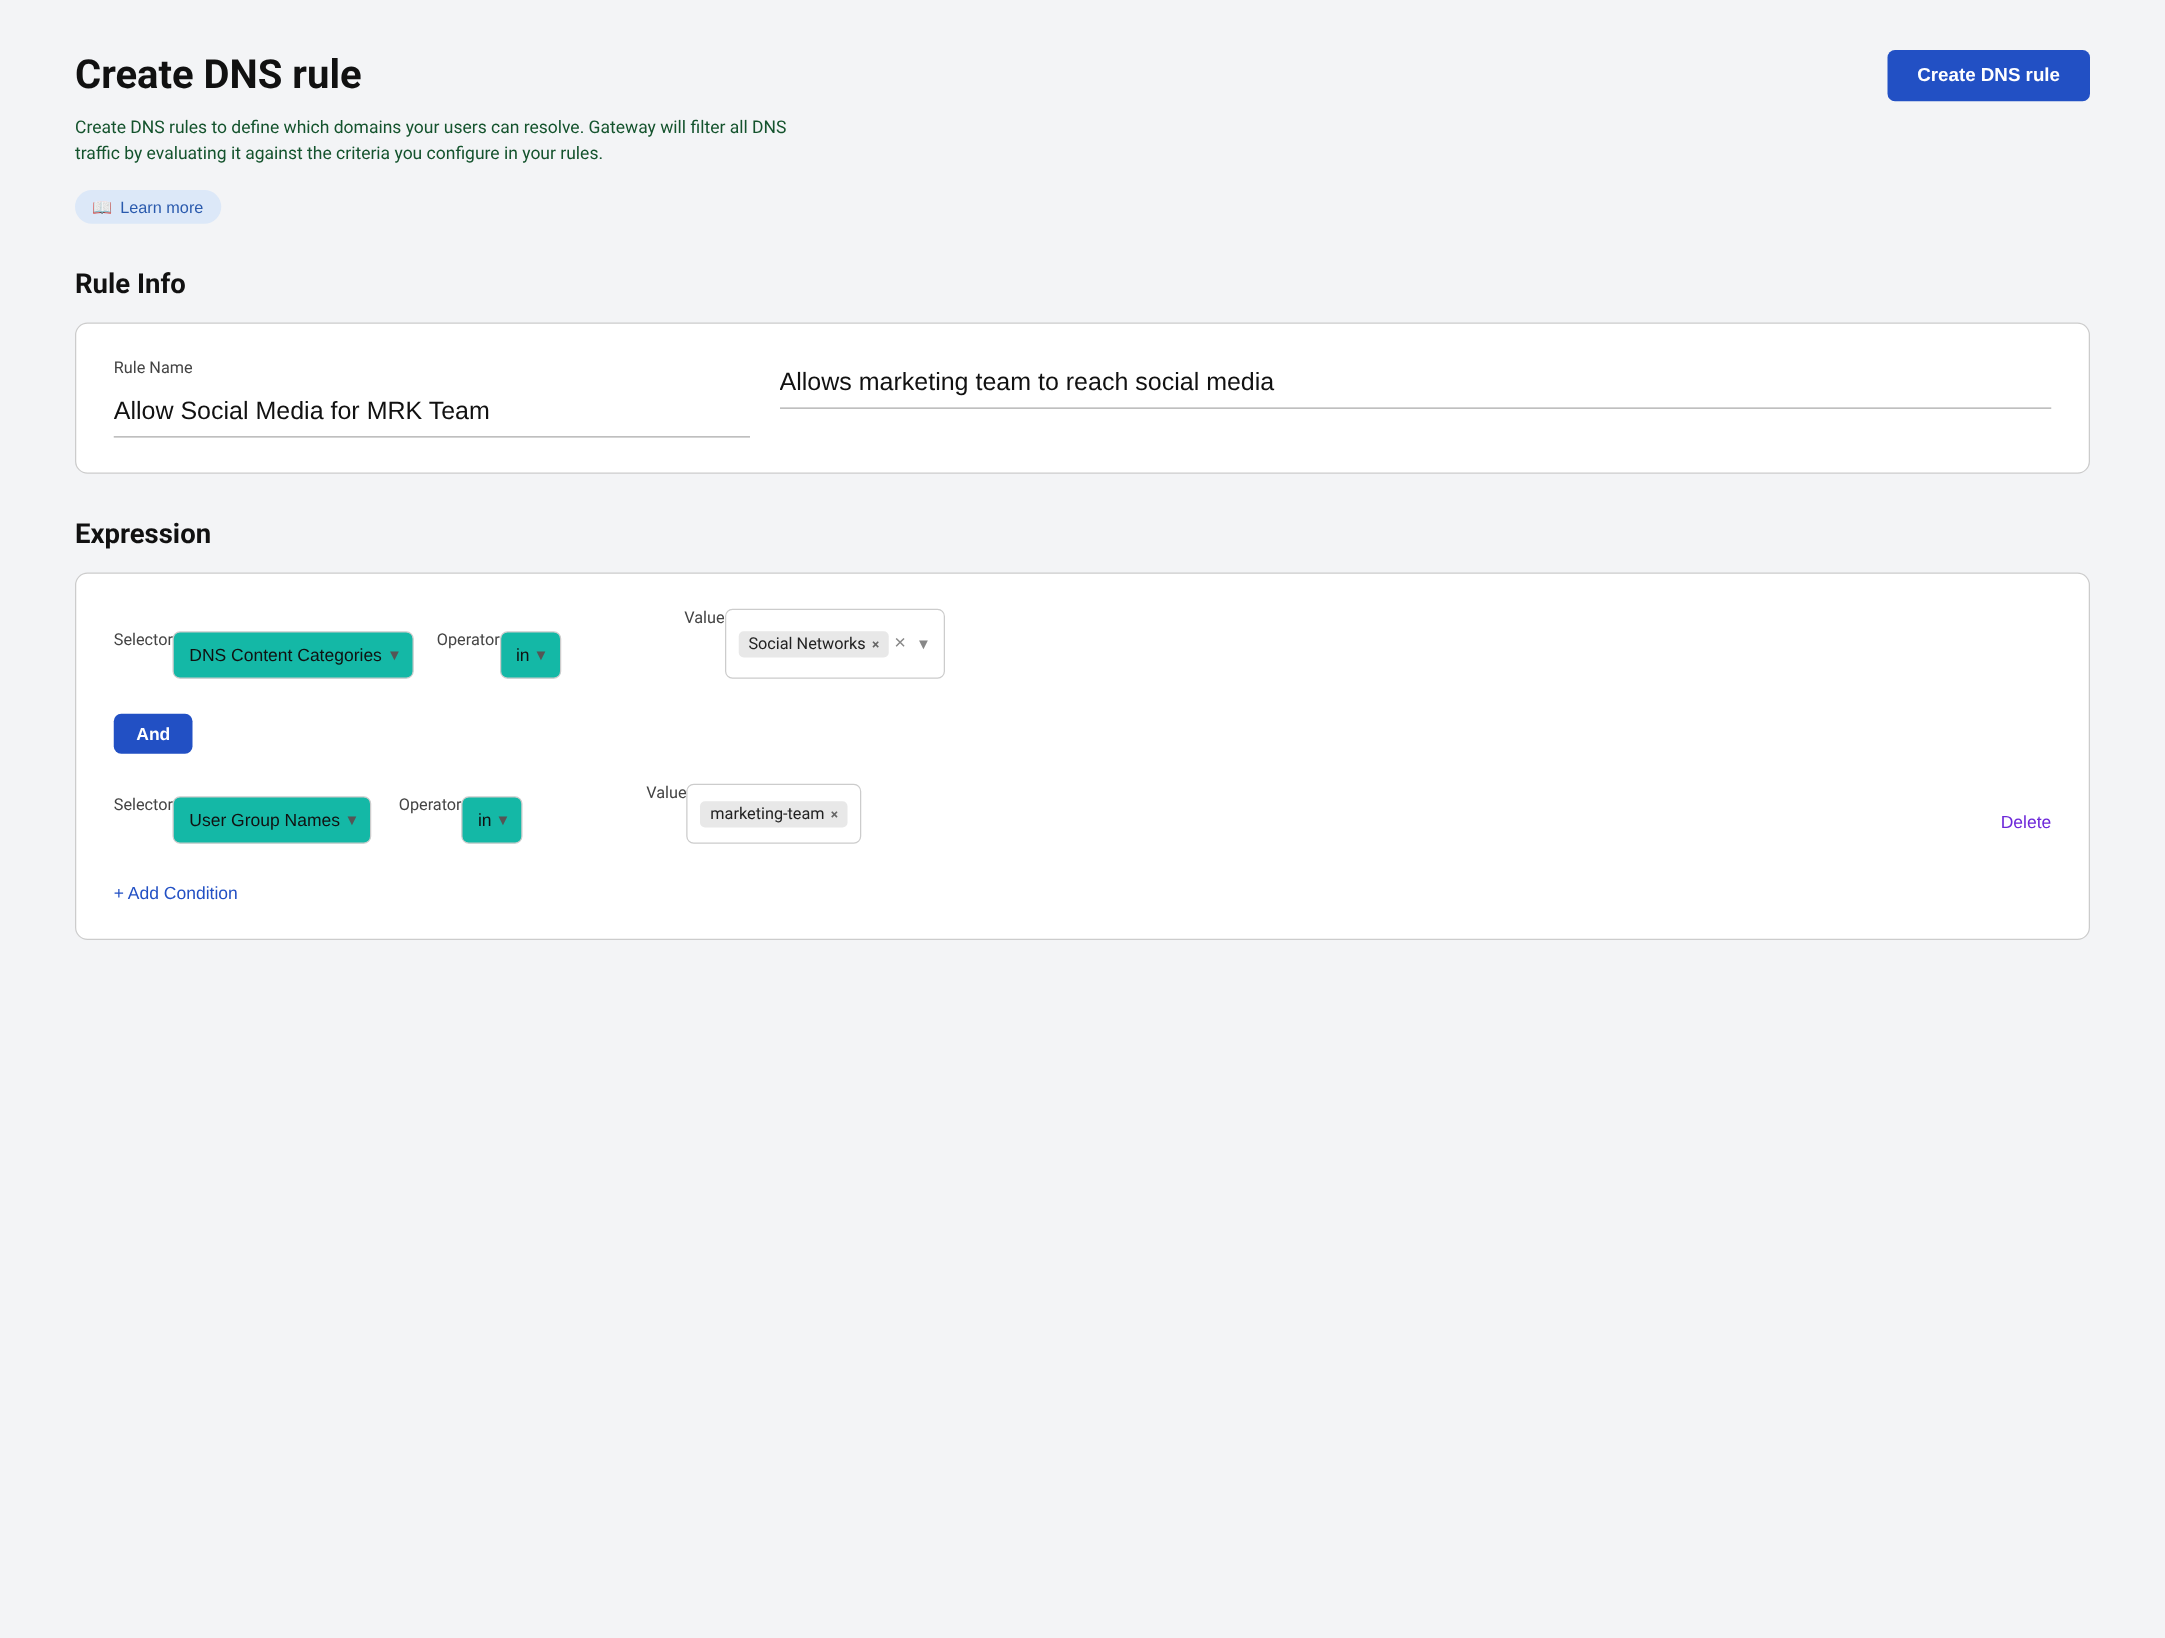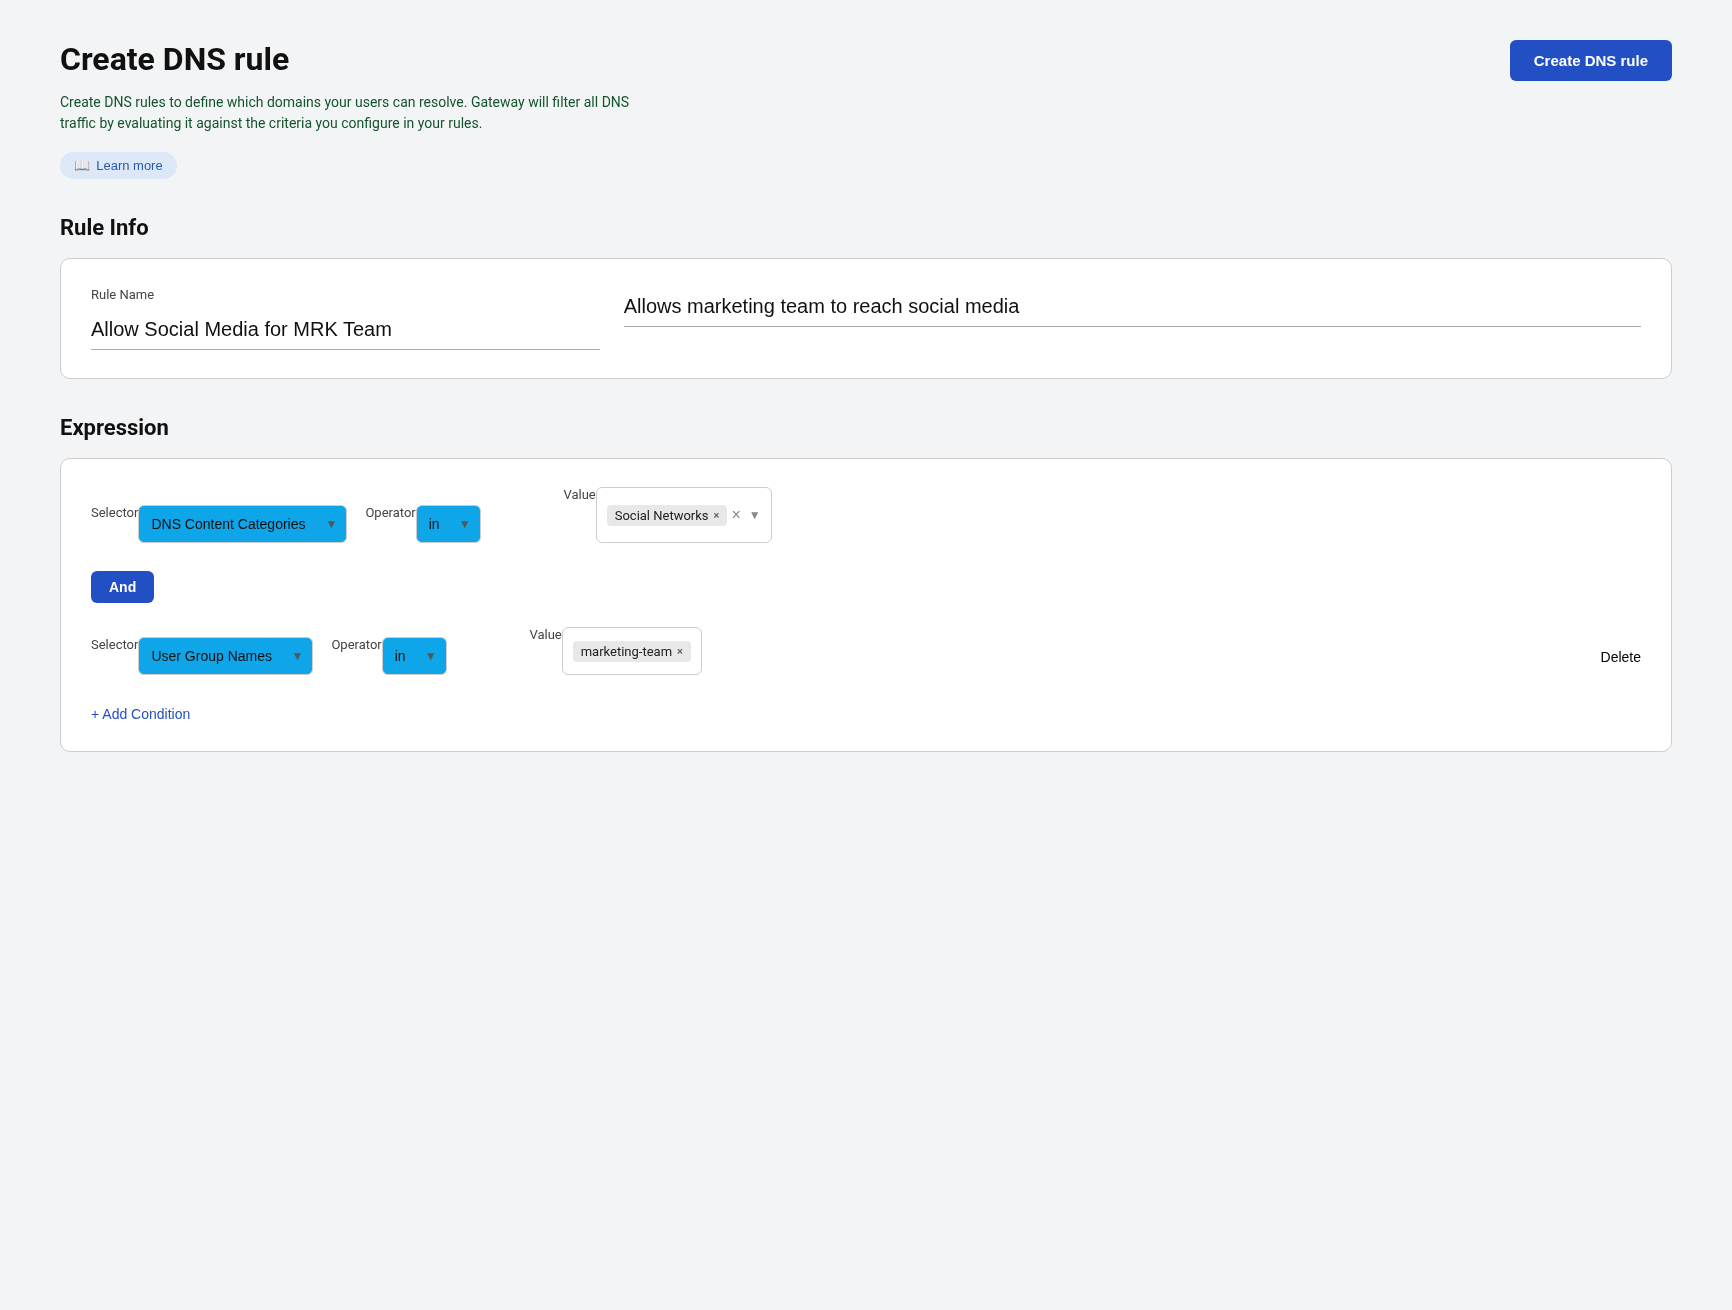--- a/index.html
+++ b/index.html
@@ -103,24 +103,24 @@
     }
     .select-wrapper {
       position: relative;
       display: flex;
       align-items: center;
     }
     .select-dropdown {
       width: 100%;
       border: 1.5px solid #ccc;
       border-radius: 6px;
-      padding: 10px 40px 10px 12px;
-      font-size: 14px;
-      color: #111;
-      background: #0ea5e9;
+      padding: 10px 24px 10px 12px;
+      font-size: 14px;
+      color: #111;
+      background: #14b8a6;
       appearance: none;
       cursor: pointer;
       outline: none;
     }
     .select-chevron {
       position: absolute;
       right: 10px;
       pointer-events: none;
       color: #555;
       font-size: 12px;
@@ -172,21 +172,21 @@
       color: #fff;
       border: none;
       border-radius: 6px;
       padding: 8px 18px;
       font-size: 14px;
       font-weight: 600;
       cursor: pointer;
       margin: 20px 0 24px 0;
     }
     .delete-link {
-      color: #000000;
+      color: #6d28d9;
       font-size: 14px;
       font-weight: 500;
       cursor: pointer;
       background: none;
       border: none;
       margin-left: 8px;
       align-self: flex-end;
       padding-bottom: 10px;
     }
     .add-condition-link {

